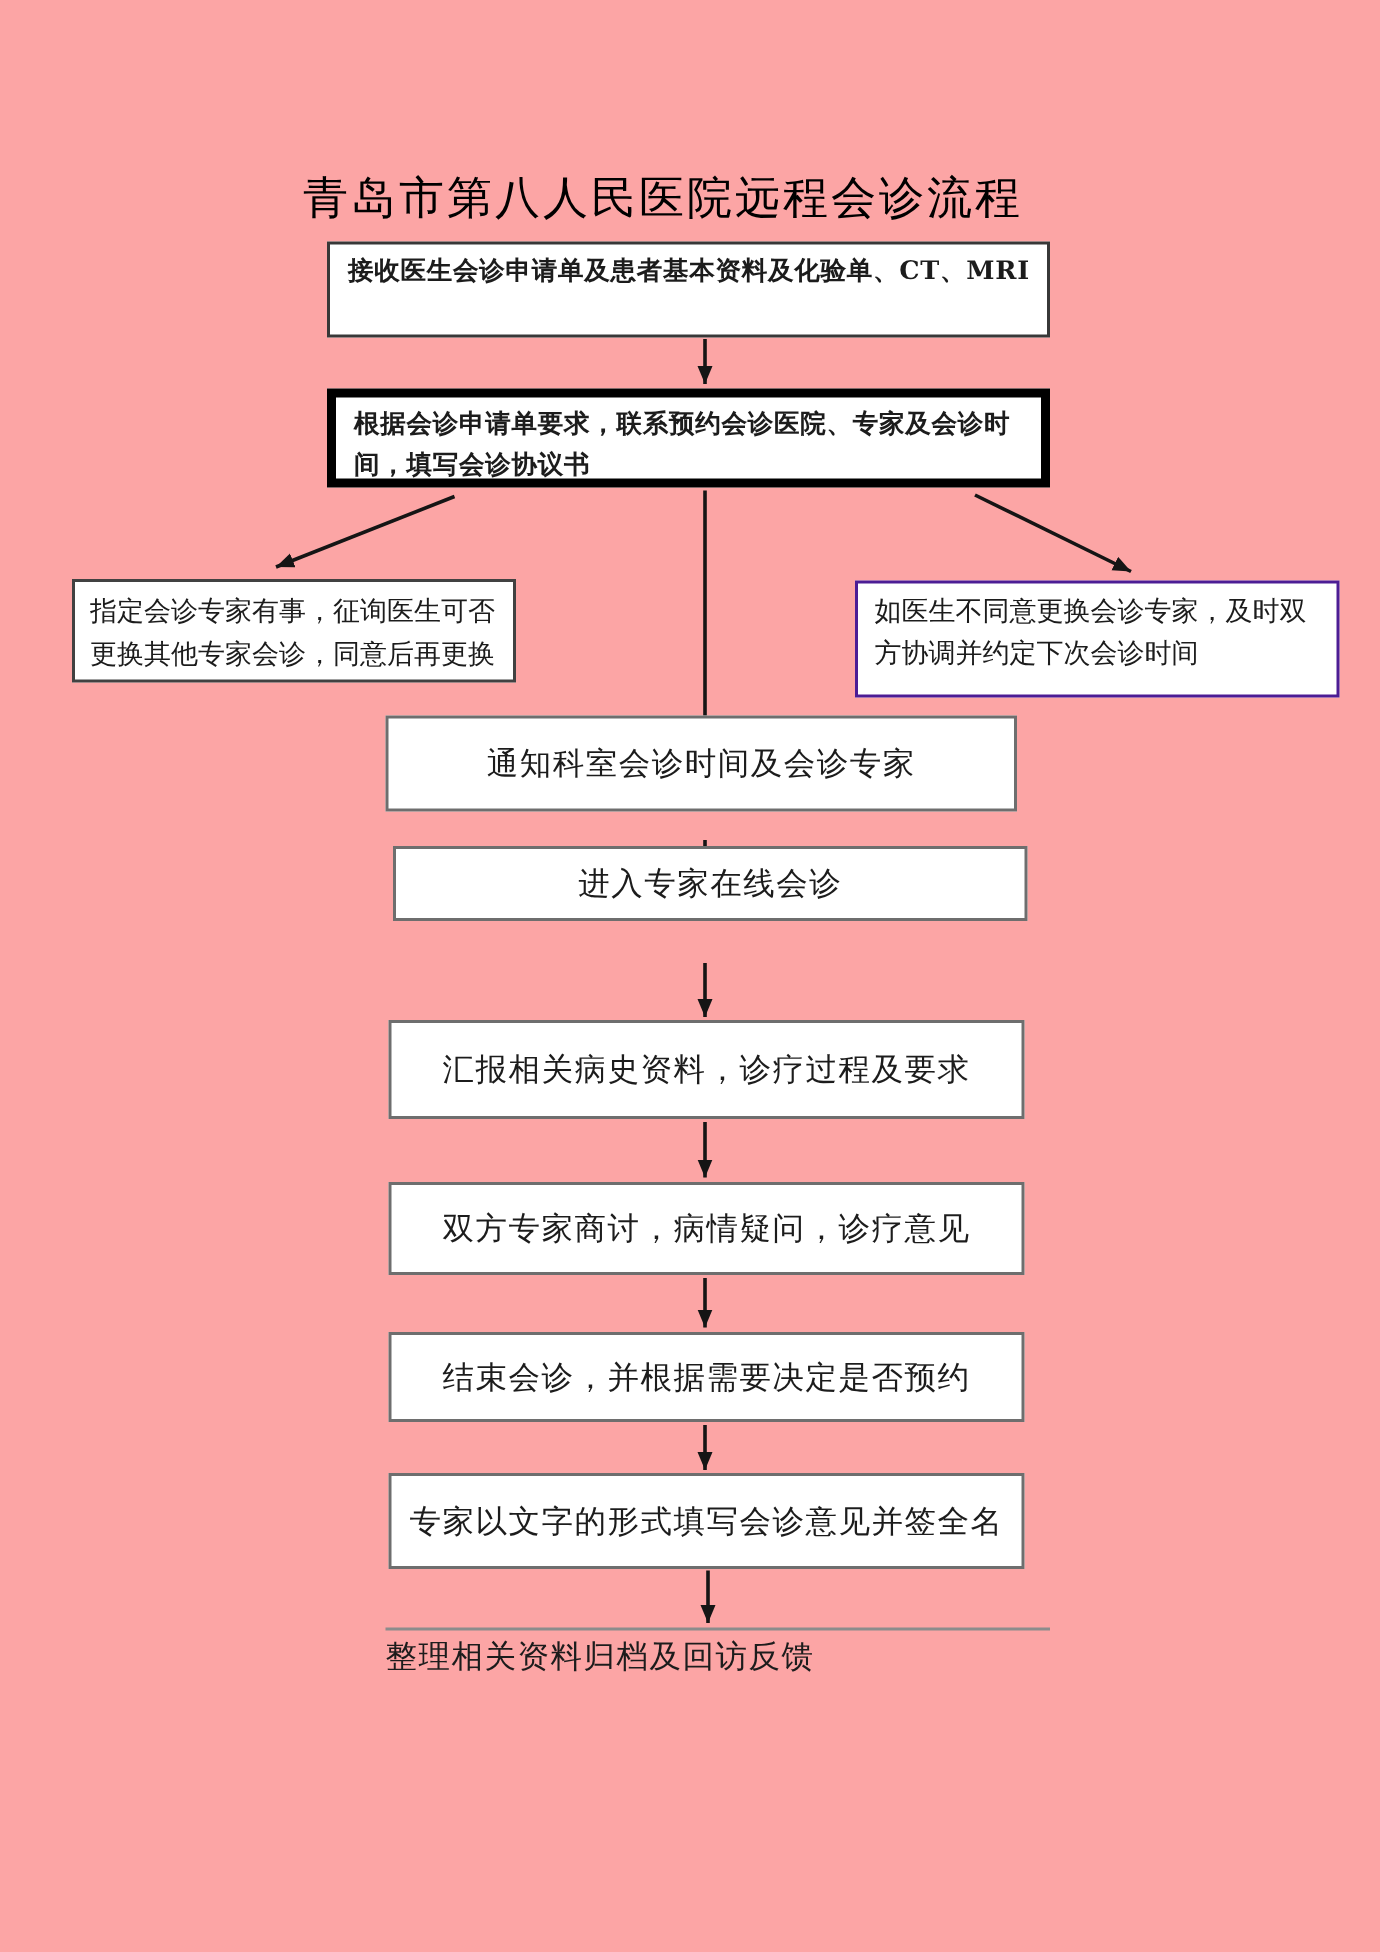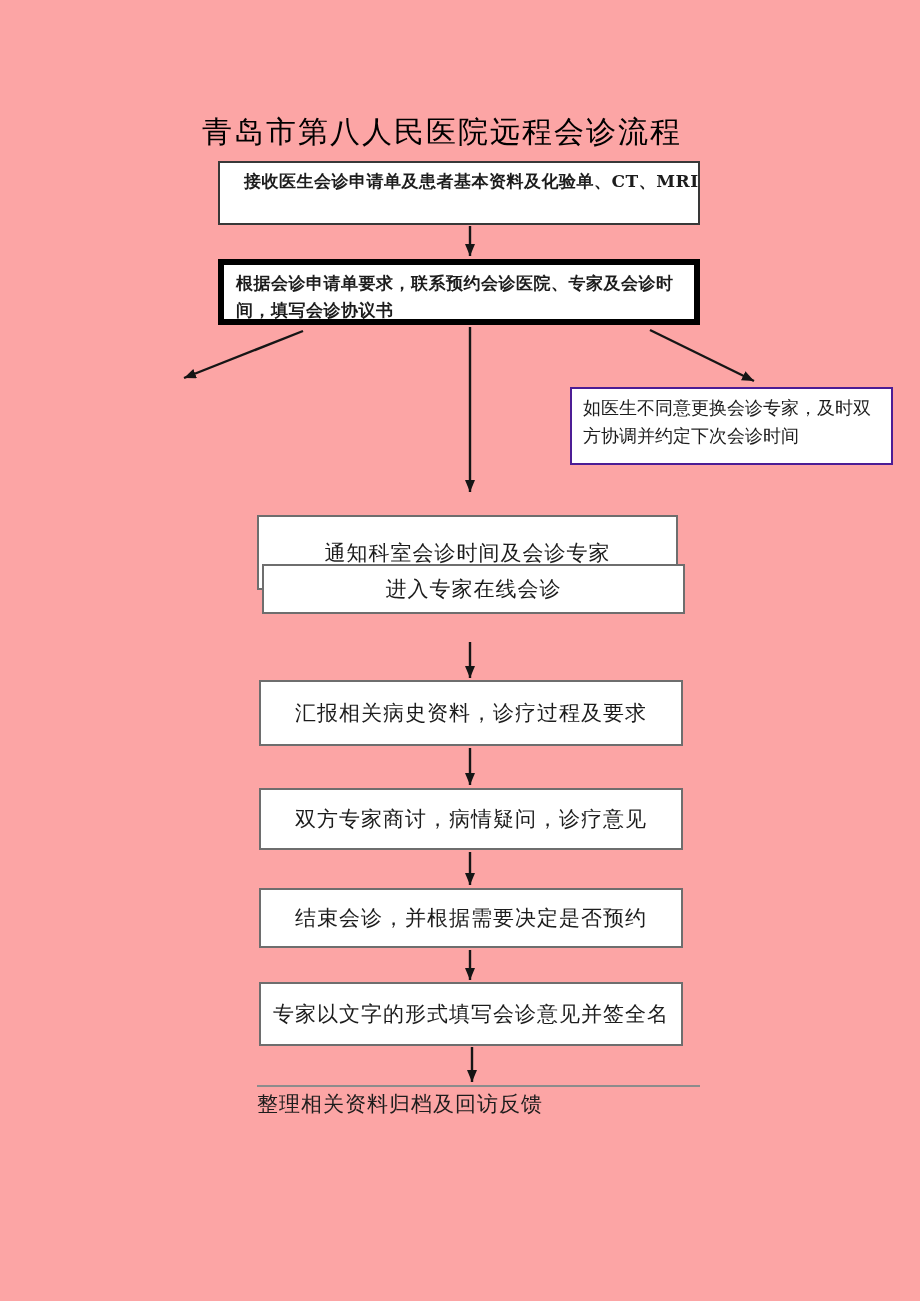--- a/index.html
+++ b/index.html
@@ -31,21 +31,21 @@
   .box {
     position:absolute;
     background:#ffffff;
     box-sizing:border-box;
   }
   .ln { white-space:nowrap; }
   
   .b-receive {
     left:218px; top:161px; width:482px; height:64px;
     border:2px solid #383838;
-    padding:5px 24px;
+    padding:5px 12px;
     font-size:17px; font-weight:700; line-height:26px;
     letter-spacing:0.5px;
   }
   .b-schedule {
     left:218px; top:259px; width:482px; height:66px;
     border:6px solid #000000;
     padding:5px 12px;
     font-size:17px; font-weight:700; line-height:27px;
     letter-spacing:0.5px;
   }
@@ -62,21 +62,21 @@
     padding:5px 11px;
     font-size:18px; line-height:28px;
   }
   
   .c-box {
     display:flex; align-items:center; justify-content:center;
     border:2px solid #6e6e6e;
     font-size:21px; letter-spacing:1px;
     white-space:nowrap;
   }
-  .c-notify  { left:257px; top:515px; width:421px; height:75px; }
+  .c-notify  { left:257px; top:477px; width:421px; height:64px; }
   .c-enter   { left:262px; top:564px; width:423px; height:50px; }
   .c-report  { left:259px; top:680px; width:424px; height:66px; }
   .c-discuss { left:259px; top:788px; width:424px; height:62px; }
   .c-end     { left:259px; top:888px; width:424px; height:60px; }
   .c-sign    { left:259px; top:982px; width:424px; height:64px; }
   
   .final-line {
     position:absolute;
     left:257px; top:1085px; width:443px; height:0;
     border-top:2px solid #8c8c8c;
@@ -116,20 +116,24 @@
 
   <div class="box b-receive">
     <div class="ln">接收医生会诊申请单及患者基本资料及化验单、CT、MRI</div>
   </div>
 
   <div class="box b-schedule">
     <div class="ln">根据会诊申请单要求，联系预约会诊医院、专家及会诊时</div>
     <div class="ln">间，填写会诊协议书</div>
   </div>
 
+  <div class="box b-left">
+    <div class="ln">指定会诊专家有事，征询医生可否</div>
+    <div class="ln">更换其他专家会诊，同意后再更换</div>
+  </div>
 
   <div class="box b-right">
     <div class="ln">如医生不同意更换会诊专家，及时双</div>
     <div class="ln">方协调并约定下次会诊时间</div>
   </div>
 
   <div class="box c-box c-notify">
     <span>通知科室会诊时间及会诊专家</span>
   </div>
 

